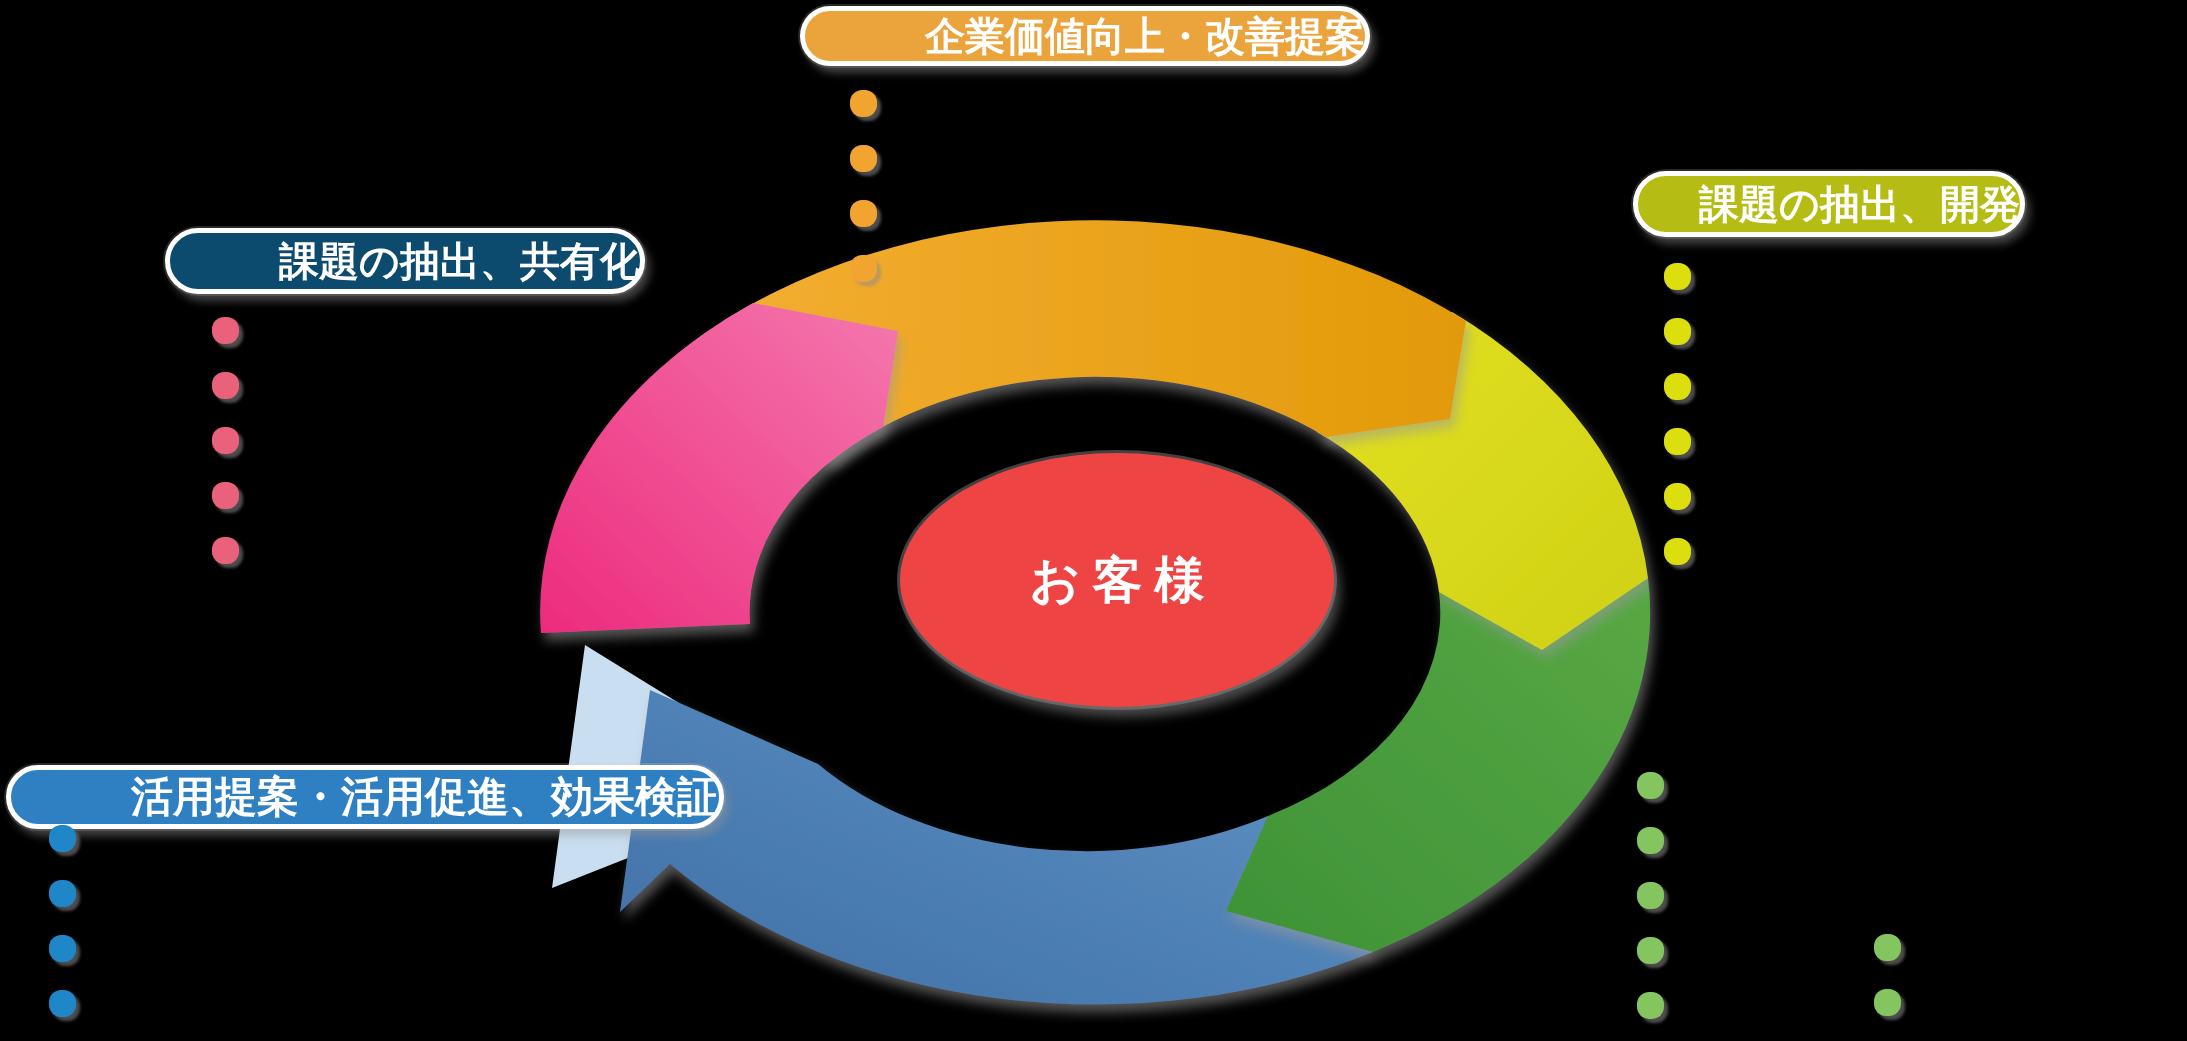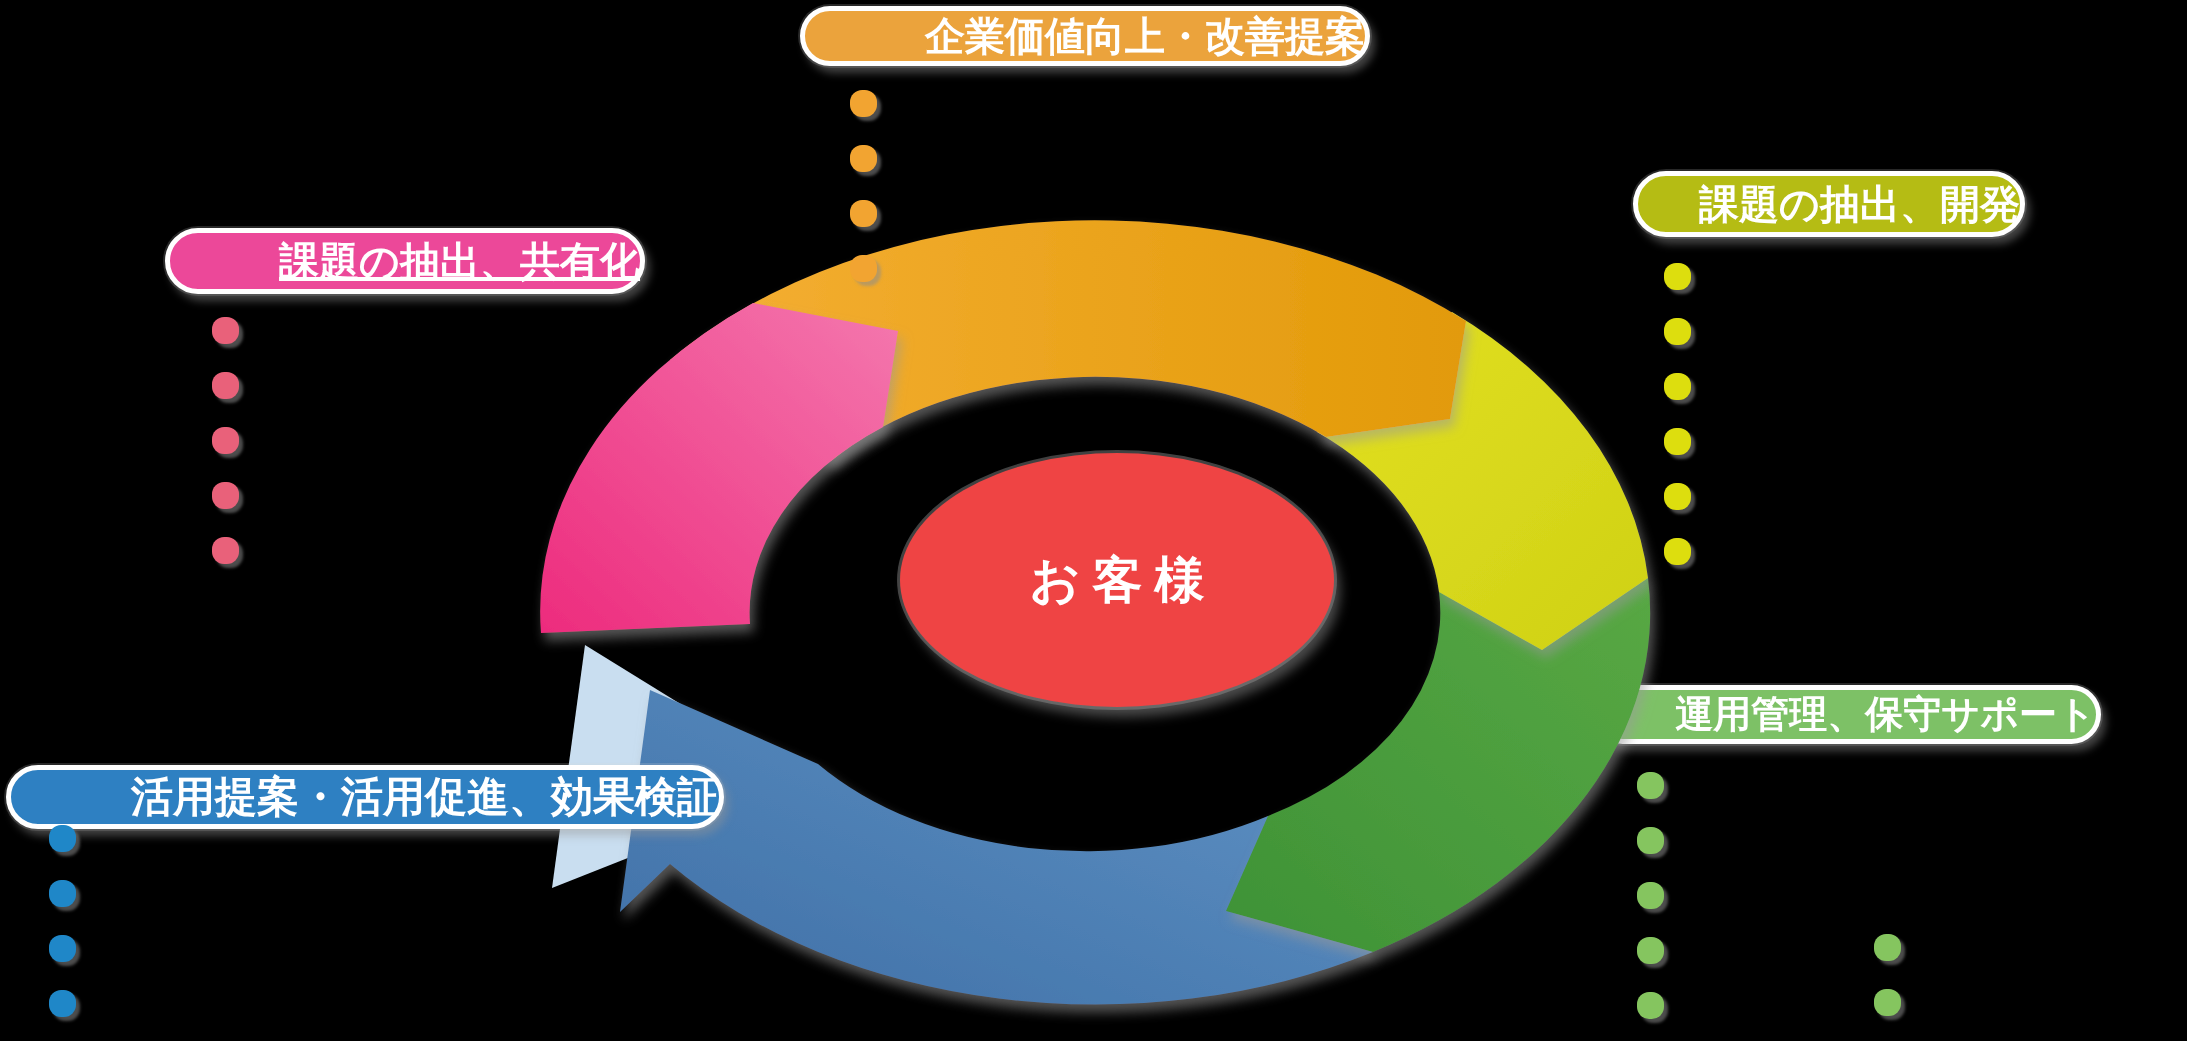--- a/index.html
+++ b/index.html
@@ -94,29 +94,26 @@
   </svg>
 
   <div class="pill pill-top" style="background: rgb(235, 163, 60);">
     <span>企業価値向上・改善提案</span>
   </div>
 
   <div class="pill pill-right-top" style="background: rgb(181, 188, 20);">
     <span>課題の抽出、開発</span>
   </div>
 
-  <div class="pill pill-right-bot" style="background: rgb(125, 193, 102);">
-    <span>運用管理、保守サポート</span>
-  </div>
 
   <div class="pill pill-bottom-left" style="background: rgb(46, 128, 194); margin-top: 27px;">
     <span>活用提案・活用促進、効果検証</span>
   </div>
 
-  <div class="pill pill-left" style="background: #ec4899; text-decoration: underline;">
+  <div class="pill pill-left" style="background: #0c4a6e;">
     <span>課題の抽出、共有化</span>
   </div>
 
   <div class="center-ellipse" style="background: #ef4444;">
     <span>お客様</span>
   </div>
 
   <div class="dots dots-top">
       <span class="dot" style="background: rgb(242, 164, 49);"></span>
       <span class="dot" style="background: rgb(242, 164, 49);"></span>

